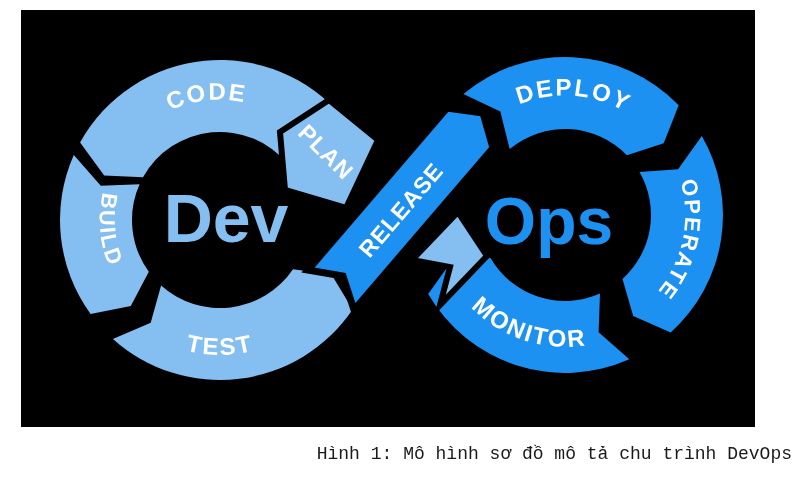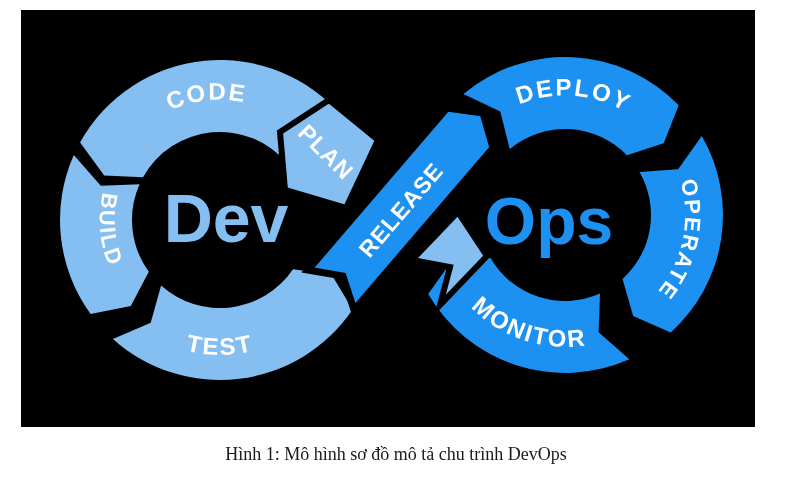--- a/index.html
+++ b/index.html
@@ -6,22 +6,22 @@
   .page{position:relative;width:792px;height:477px;background:#ffffff;overflow:hidden;
         font-family:"Liberation Sans","DejaVu Sans",sans-serif;}
   .canvas{position:absolute;left:21px;top:10px;width:734px;height:417px;background:var(--c-bg,#000);}
   .canvas svg{display:block;width:100%;height:100%;}
   .arc-label{fill:#fff;font-weight:700;font-size:24px;letter-spacing:2px;}
   .arc-label-sm{fill:#fff;font-weight:700;font-size:22px;letter-spacing:2px;}
   .ribbon-label{fill:#fff;font-weight:700;font-size:23px;letter-spacing:1px;}
   .word-dev{fill:var(--c-dev,#85BEF0);font-weight:700;font-size:68px;}
   .word-ops{fill:var(--c-ops,#1C91F2);font-weight:700;font-size:66px;}
   figure{margin:0;}
-  figcaption{position:absolute;left:0;right:0;top:444px;text-align:center;
-             font-family:Liberation Serif, serif;
+  figcaption{position:absolute;left:0;right:0;top:444px;text-align:right;
+             font-family:Liberation Mono, monospace;
              font-size:18px;color:#1a1a1a;}
 </style>
 </head>
 <body>
 
 <div class="page">
   <figure>
     <div class="canvas">
       <svg viewBox="0 0 734 417" aria-hidden="true">
         <defs>

